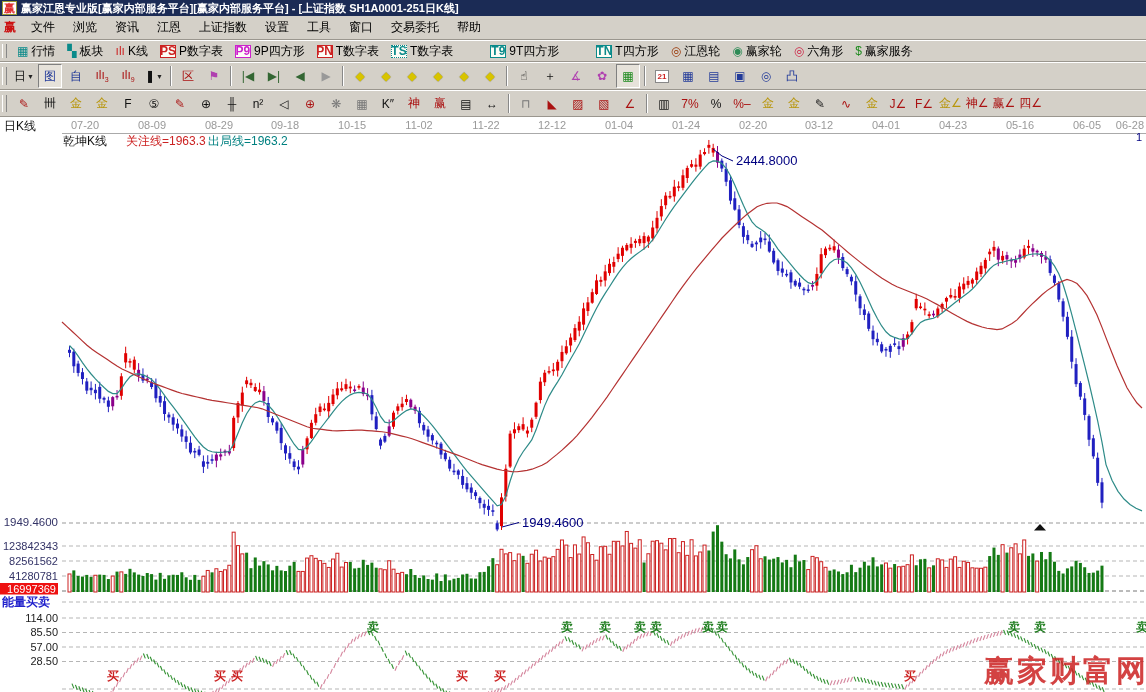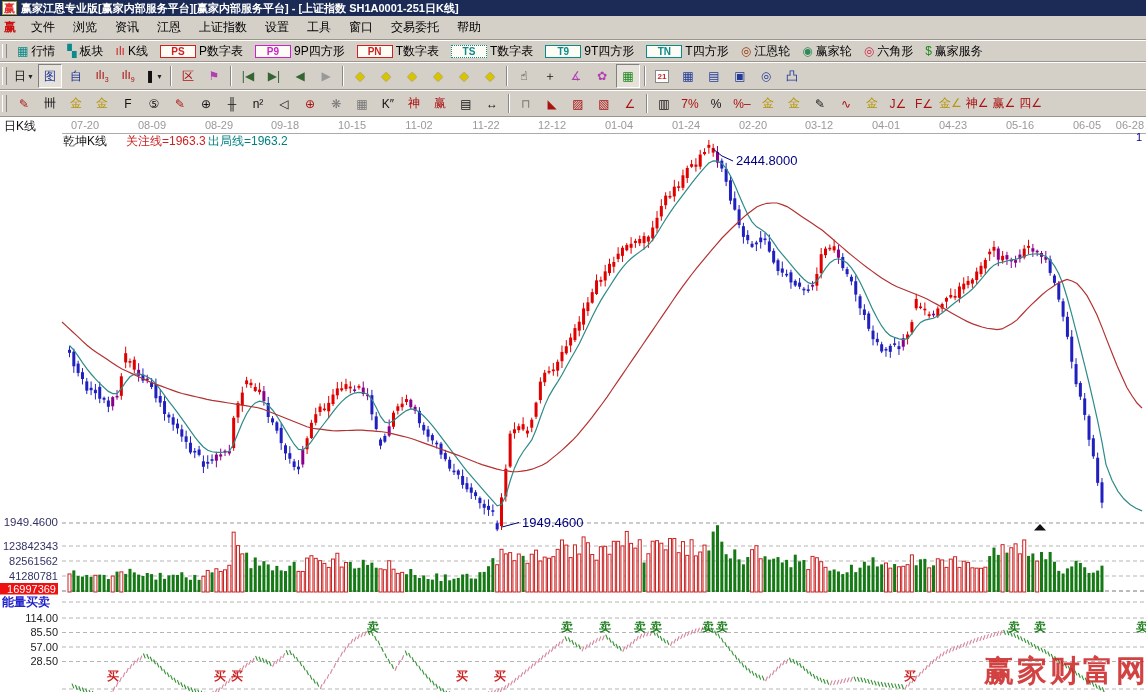--- a/index.html
+++ b/index.html
@@ -15,26 +15,26 @@
   .menubar .wicon{color:#cc1111;font-weight:bold;margin:0 6px 0 4px;font-size:12px;}
   .menubar .mitem{padding:2px 9px;cursor:default;text-align:center;}
   
   .tb{position:absolute;left:0;width:1146px;background:#d4d0c8;display:flex;align-items:center;
       border-top:1px solid #fff;border-bottom:1px solid #9a968e;box-sizing:border-box;}
   #tb1{top:40px;height:22px;font-size:12px;}
   #tb2{top:62px;height:28px;}
   #tb3{top:90px;height:27px;}
   .grip{width:3px;height:70%;border-left:1px solid #fff;border-right:1px solid #888;margin:0 4px 0 2px;}
   .tbtn1{display:flex;align-items:center;gap:3px;padding:1px 6px;cursor:default;}
-  .ibox{display:inline-flex;align-items:center;justify-content:center;width:36px;height:13px;
-        font-size:10px;font-weight:bold;background:#fdfdf6;border:1px solid #888;box-sizing:border-box;}
+  .ibox{display:inline-flex;align-items:center;justify-content:center;width:16px;height:13px;
+        font-size:12px;font-weight:bold;background:#fdfdf6;border:1px solid #888;box-sizing:border-box;}
   .ibox.red{border-color:#cc2222;color:#cc2222;}
   .ibox.mag{border-color:#cc22cc;color:#cc22cc;}
   .ibox.teal{border-color:#0a8a8a;color:#0a8a8a;border-style:dotted;}
-  .ibox.teal2{border-color:#0a8a8a;color:#0a8a8a;}
+  .ibox.teal2{border-color:#0a8a8a;color:#0a8a8a;margin-left:25px;}
   .ig{font-size:12px;line-height:12px;}
   .sep{width:1px;height:75%;background:#888;border-right:1px solid #fff;margin:0 3px;}
   .tbtn{display:inline-flex;align-items:center;justify-content:center;min-width:22px;height:22px;
         margin:0 1px;font-size:12px;border:1px solid transparent;cursor:default;position:relative;}
   .tbtn.pressed{border:1px solid #808080;border-bottom-color:#fff;border-right-color:#fff;background:#e6e2da;}
   .tbtn .arrow{font-size:7px;margin-left:1px;color:#222;}
   .c-k{color:#111}.c-r{color:#aa1111}.c-b{color:#223a99}.c-y{color:#d8c400;text-shadow:0 0 1px #665;}
   .c-g{color:#777}.c-m{color:#b040b0}.c-gn{color:#336633}.c-gy{color:#999}.c-go{color:#b8960c}
   .c-grn{color:#1e8a1e}
   .cal{font-size:8px;font-weight:bold;color:#cc2222;border:1px solid #888;background:#fff;padding:0 2px;line-height:11px;}

